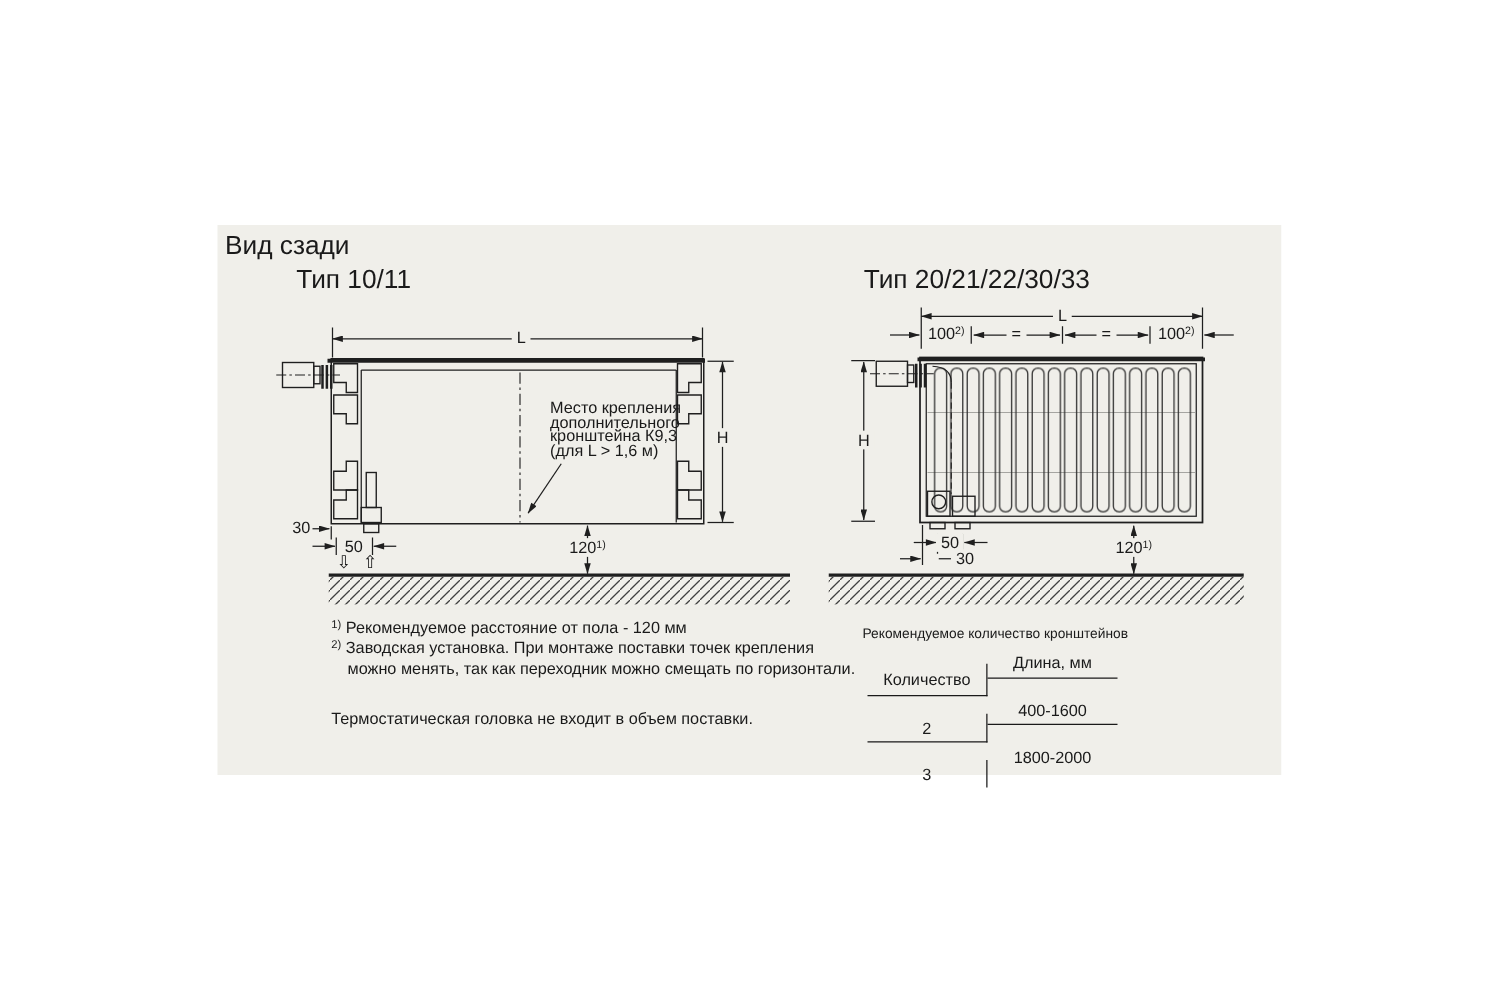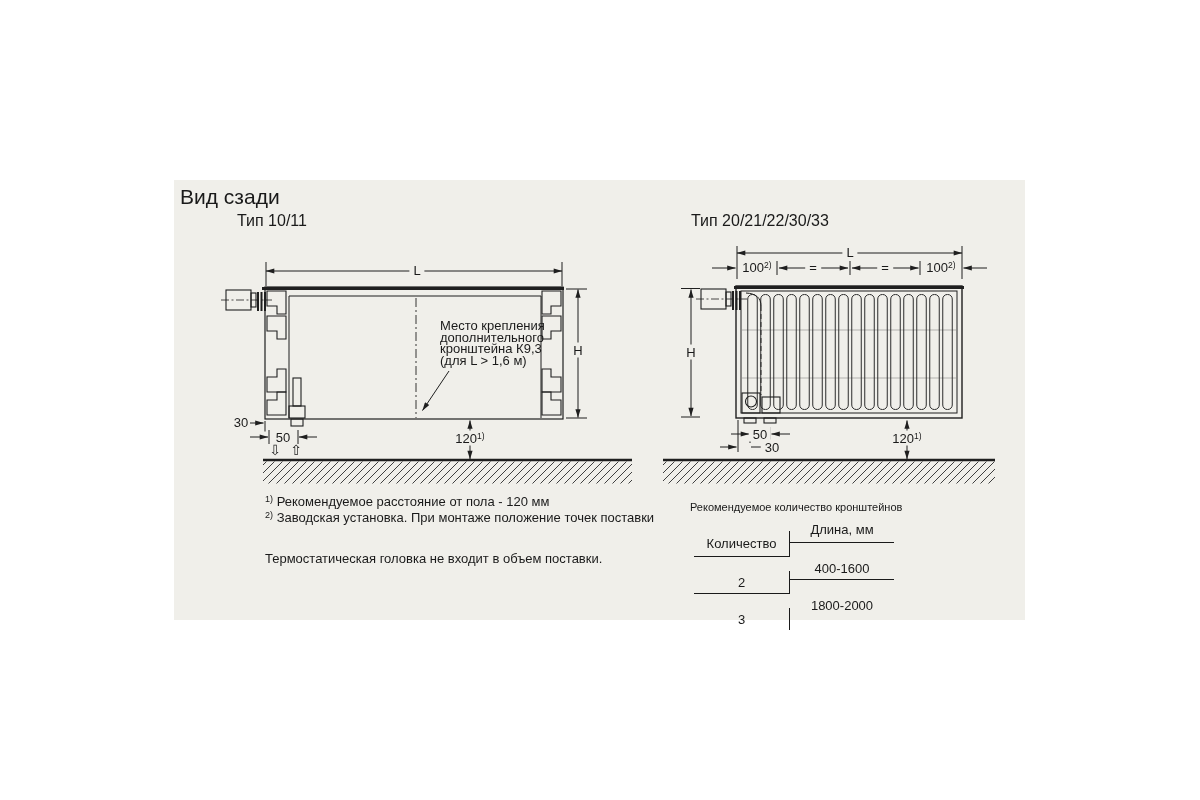--- a/index.html
+++ b/index.html
@@ -6,21 +6,21 @@
   body {
     width:1200px; height:800px; position:relative;
     background:#ffffff; overflow:hidden;
     font-family:"Liberation Sans", sans-serif;
     color:#1a1a1a;
     -webkit-font-smoothing:antialiased;
   }
   .panel { position:absolute; left:174px; top:180px; width:851px; height:440px; background:#f0efea; }
   svg.overlay { position:absolute; left:0; top:0; width:1200px; height:800px; }
   .page-title { position:absolute; left:180px; top:185px; font-size:21px; }
-  .subtitle { position:absolute; font-size:16px; }
+  .subtitle { position:absolute; font-size:21px; }
   .lbl {
     position:absolute; transform:translate(-50%,-50%);
     font-size:13px; white-space:nowrap; line-height:13px;
   }
   .bg { background:#f0efea; padding:1px 4px; }
   .lbl sup { font-size:8.5px; line-height:0; vertical-align:4px; }
   .flow { font-size:14px; }
   .annotation { position:absolute; left:440px; top:320px; font-size:13px; line-height:11.5px; }
   .footnotes { position:absolute; left:265px; top:494px; font-size:13px; line-height:16.3px; }
   .footnotes sup { font-size:9px; line-height:0; vertical-align:4px; }
@@ -209,21 +209,22 @@
 <div class="lbl bg" style="left:813px; top:267px;">=</div>
 <div class="lbl bg" style="left:885px; top:267px;">=</div>
 <div class="lbl bg" style="left:941px; top:267px;"><span>100</span><sup>2)</sup></div>
 <div class="lbl bg" style="left:691px; top:352px;">H</div>
 <div class="lbl bg" style="left:760px; top:434px;">50</div>
 <div class="lbl bg" style="left:772px; top:447px;">30</div>
 <div class="lbl bg" style="left:907px; top:438px;"><span>120</span><sup>1)</sup></div>
 
 <div class="footnotes">
   <div><sup>1)</sup> <span>Рекомендуемое расстояние от пола - 120 мм</span></div>
-  <div><sup>2)</sup> <span>Заводская установка. При монтаже положение точек поставки</span></div>
+  <div><sup>2)</sup> <span>Заводская установка. При монтаже поставки точек крепления</span></div>
+  <div class="indent">можно менять, так как переходник можно смещать по горизонтали.</div>
   <div class="note">Термостатическая головка не входит в объем поставки.</div>
 </div>
 
 <div class="tbl-title">Рекомендуемое количество кронштейнов</div>
 <div class="brk-grid">
   <div class="c hd v hb">Количество</div>
   <div class="c hd hb">Длина, мм</div>
   <div class="c v hb">2</div>
   <div class="c hb">400-1600</div>
   <div class="c v">3</div>

